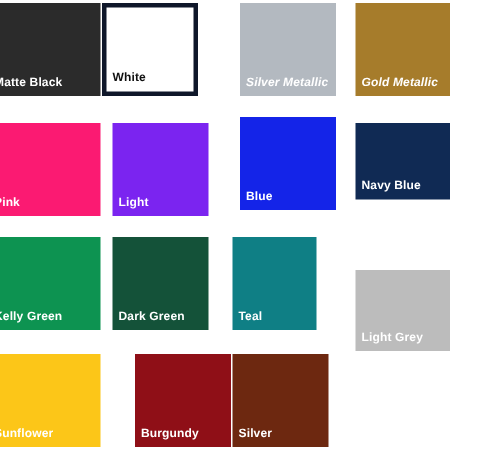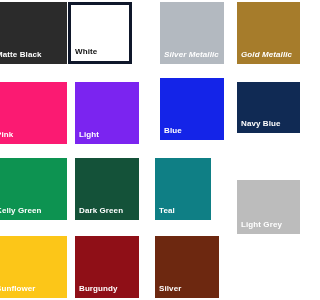--- a/index.html
+++ b/index.html
@@ -78,19 +78,19 @@
     </div>
     <div class="swatch" style="left: 155px; top: 158px; width: 56px; height: 62px; background: rgb(15, 127, 133);">
       <span class="swatch-label" style="color: rgb(255, 255, 255);">Teal</span>
     </div>
     <div class="swatch" style="left: 237px; top: 158px; width: 64px; height: 54px; background: rgb(188, 188, 188); margin-top: 22px;">
       <span class="swatch-label" style="color: rgb(255, 255, 255);">Light Grey</span>
     </div>
     <div class="swatch" style="left: -8px; top: 236px; width: 75px; height: 62px; background: rgb(252, 198, 24);">
       <span class="swatch-label" style="color: rgb(255, 255, 255);">Sunflower</span>
     </div>
-    <div class="swatch" style="left: 75px; top: 236px; width: 64px; height: 62px; background: rgb(143, 15, 23);">
+    <div class="swatch" style="left: 90px; top: 236px; width: 64px; height: 62px; background: rgb(143, 15, 23);">
       <span class="swatch-label" style="color: rgb(255, 255, 255);">Burgundy</span>
     </div>
     <div class="swatch" style="left: 155px; top: 236px; width: 64px; height: 62px; background: rgb(109, 40, 16);">
       <span class="swatch-label" style="color: rgb(255, 255, 255);">Silver</span>
     </div>
   </div>
 
 </body></html>

